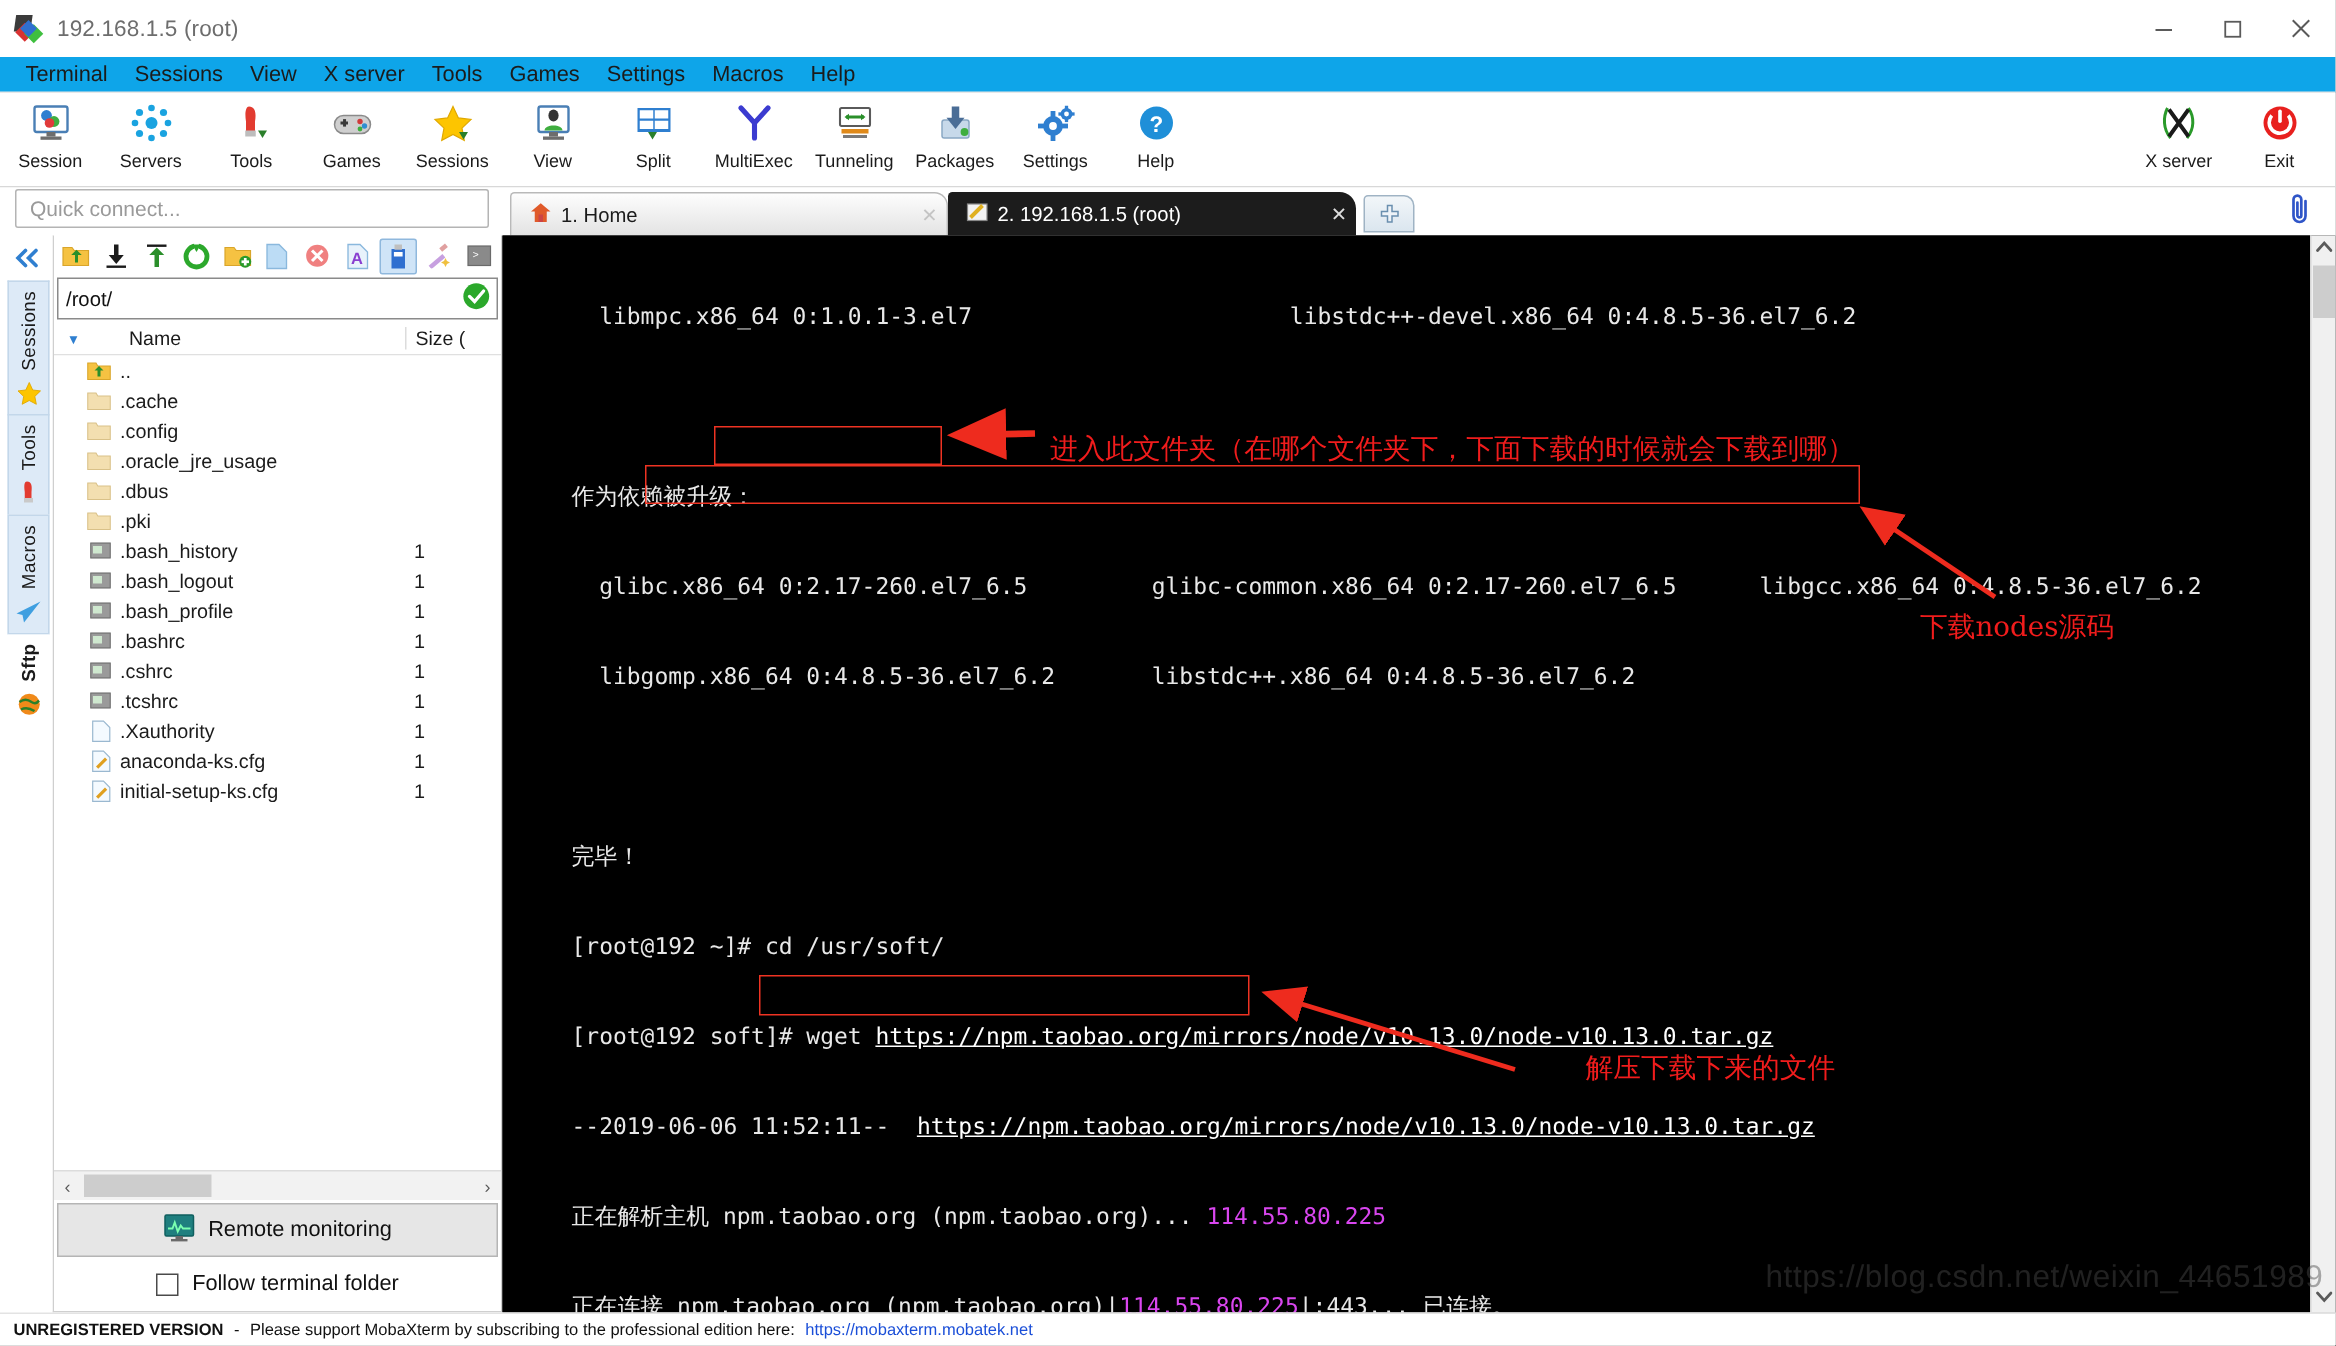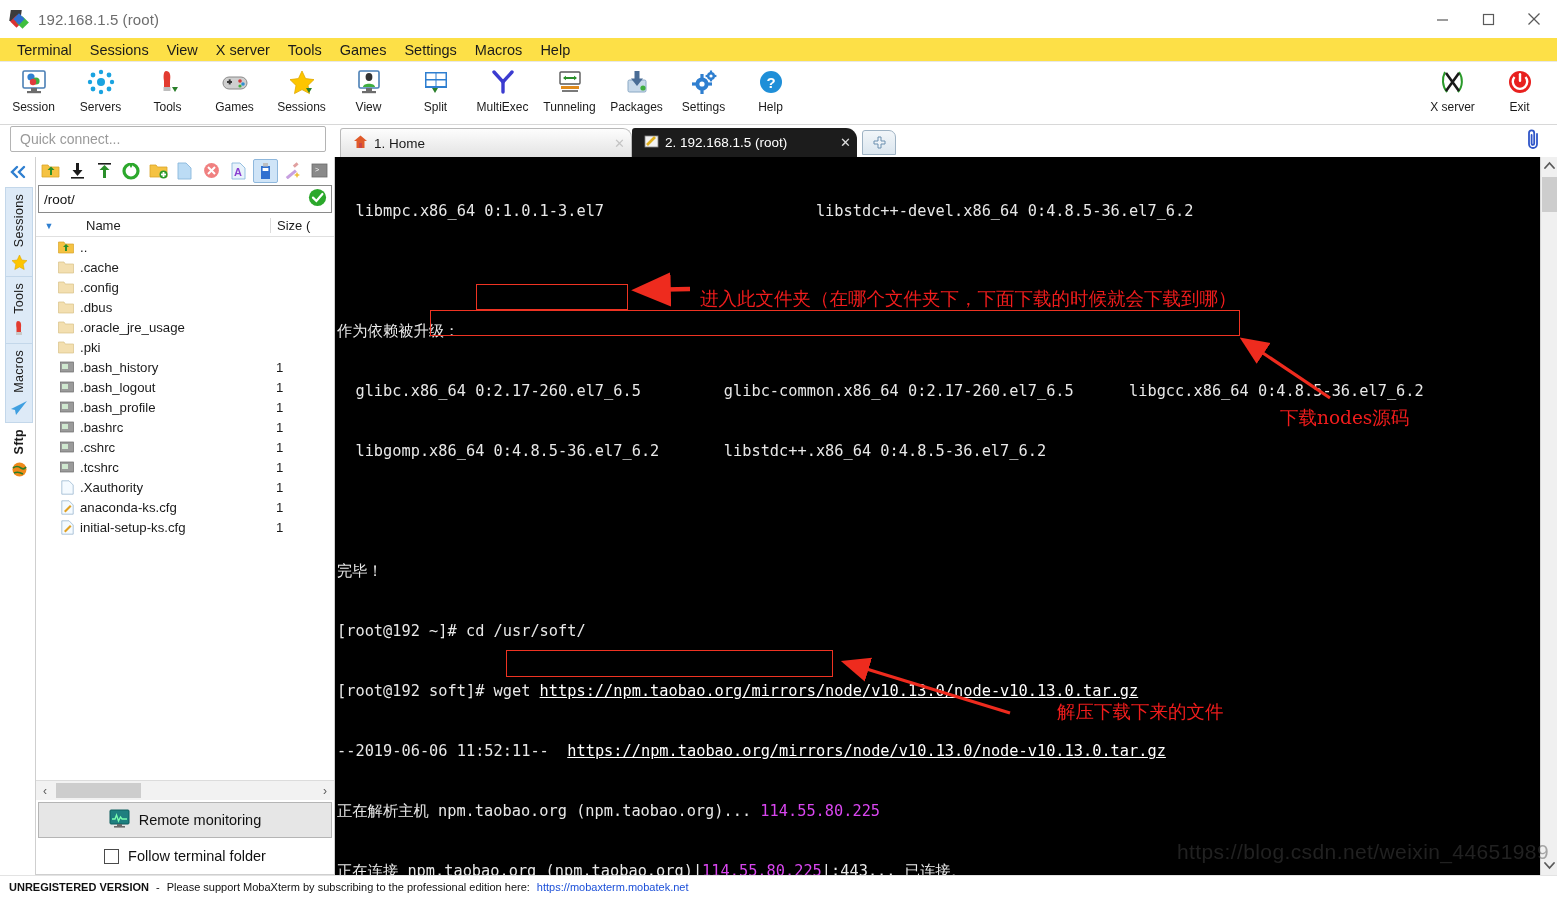--- a/index.html
+++ b/index.html
@@ -17,39 +17,39 @@
   .tb-icon .sq1{position:absolute;left:0;top:0;width:11px;height:11px;background:#3b3b3b;transform:skewX(-8deg);}
   .tb-icon .sq2{position:absolute;left:2px;top:7px;width:9px;height:9px;background:#d93232;transform:rotate(45deg);}
   .tb-icon .sq3{position:absolute;left:8px;top:8px;width:9px;height:9px;background:#3fbf3f;transform:rotate(45deg);}
   .tb-icon .sq4{position:absolute;left:5px;top:5px;width:8px;height:8px;background:#2f6fd0;transform:rotate(45deg);}
   .tb-title{font-size:15px;color:#6d6d6d;letter-spacing:.1px;}
   .win-controls{position:absolute;right:0;top:0;height:38px;display:flex;}
   .wc{width:46px;height:38px;display:flex;align-items:center;justify-content:center;color:#5a5a5a;font-size:15px;}
   .wc svg{display:block;}
 
   
-  .menubar{height:24px;display:flex;align-items:center;padding-left:8px;border-bottom:1px solid #e8e8e8;background:#fde047;}
+  .menubar{height:24px;display:flex;align-items:center;padding-left:8px;border-bottom:1px solid #e8e8e8;background:#0ea5e9;}
   .menu-item{font-size:14.5px;color:#1b1b1b;padding:2px 9px;white-space:nowrap;}
 
   
   .toolbar{height:63px;display:flex;align-items:flex-start;background:#fff;position:relative;border-bottom:1px solid #d8d8d8;padding-top:3px;}
   .tbtn{width:67px;display:flex;flex-direction:column;align-items:center;justify-content:flex-start;padding-top:2px;}
   .tbtn .gi{height:30px;display:flex;align-items:center;justify-content:center;}
   .tbtn .lbl{font-size:12px;color:#1b1b1b;margin-top:3px;white-space:nowrap;}
   .tb-right{position:absolute;right:4px;top:3px;display:flex;}
 
   
   .row2{height:32px;display:flex;align-items:flex-start;background:#fff;position:relative;}
   .qc{width:316px;height:26px;margin-left:10px;margin-top:1px;border:1px solid #b4b4b4;border-radius:2px;
       display:flex;align-items:center;padding-left:9px;font-size:14px;color:#9a9a9a;background:#fff;}
   .tabstrip{position:absolute;left:340px;top:0;height:32px;display:flex;align-items:flex-end;}
   .tab{height:29px;display:flex;align-items:center;position:relative;padding:0 6px 0 12px;font-size:13.5px;}
   .tab-inactive{background:linear-gradient(#fdfdfd,#e3e3e3);color:#1b1b1b;border:1px solid #b9b9b9;border-bottom:none;
      border-radius:3px 9px 0 0;width:292px;transform:skewX(0deg);align-items:center;}
-  .tab-active{background:#1c1c1c;color:#fff;border-radius:3px 11px 0 0;width:225px;}
+  .tab-active{background:#1c1c1c;color:#fff;border-radius:3px 11px 0 0;width:272px;}
   .tab .tx{margin-left:6px;flex:1;white-space:nowrap;overflow:hidden;}
   .tab .cl{font-size:13px;opacity:.85;padding-left:4px;}
   .tab-inactive .cl{color:#bdbdbd;}
   .newtab{width:34px;height:25px;margin-left:5px;margin-bottom:2px;border:1px solid #9fb3c4;border-radius:3px 7px 0 0;
      background:linear-gradient(#f2f6f9,#dbe6ef);display:flex;align-items:center;justify-content:center;}
   .clip{position:absolute;right:14px;top:4px;}
 
   
   .body{position:absolute;left:0;top:157px;width:1557px;height:718px;display:flex;background:#fff;}
 
@@ -86,21 +86,21 @@
   .hscroll .thumb{position:absolute;left:20px;top:2px;width:85px;height:15px;background:#cdcdcd;}
   .rmon{height:36px;margin:2px 2px 0;border:1px solid #b5b5b5;background:#e6e6e6;display:flex;align-items:center;
      justify-content:center;gap:9px;font-size:14.5px;color:#111;}
   .followrow{height:36px;display:flex;align-items:center;justify-content:center;gap:9px;font-size:14.5px;color:#111;background:#fff;}
   .cbox{width:15px;height:15px;border:1px solid #4a4a4a;background:#fff;}
 
   
   .termwrap{flex:1;position:relative;background:#000;display:flex;}
   .term{flex:1;background:#000;color:#e8e8e8;font-family:"DejaVu Sans Mono","Liberation Mono",monospace;
      font-size:15.3px;line-height:20px;padding:4px 0 0 2px;white-space:pre;overflow:hidden;position:relative;}
-  .term .l{height:20px;}
+  .term .l{height:20px;margin-left:44px;}
   .mg{color:#d946ef;}
   .lnk{color:#ffffff;text-decoration:underline;}
   .vsb{width:17px;background:#f0f0f0;border-left:1px solid #d6d6d6;position:relative;display:flex;flex-direction:column;
      align-items:center;justify-content:space-between;padding:3px 0;}
   .vsb .thumb{position:absolute;left:1px;top:20px;width:15px;height:35px;background:#cdcdcd;}
   .vsb .ar{color:#5a5a5a;font-size:11px;z-index:2;}
 
   
   .anno{position:absolute;left:0;top:0;width:1557px;height:897px;pointer-events:none;}
   .rbox{position:absolute;border:1.6px solid #ee3322;}
@@ -554,30 +554,30 @@
             </div>
           <div class="nm">.config</div>
           <div class="sz"></div>
         </div>
         <div class="frow">
           <div class="ic">
               <svg width="16" height="14" viewBox="0 0 16 14">
                 <path d="M0.5 2 L6 2 L7.2 4 L15.5 4 L15.5 13 L0.5 13 Z" fill="#f3dfb0" stroke="#d9c188" stroke-width="0.7"></path>
               </svg>
             </div>
-          <div class="nm">.dbus</div>
+          <div class="nm">.oracle_jre_usage</div>
           <div class="sz"></div>
         </div>
         <div class="frow">
           <div class="ic">
               <svg width="16" height="14" viewBox="0 0 16 14">
                 <path d="M0.5 2 L6 2 L7.2 4 L15.5 4 L15.5 13 L0.5 13 Z" fill="#f3dfb0" stroke="#d9c188" stroke-width="0.7"></path>
               </svg>
             </div>
-          <div class="nm">.oracle_jre_usage</div>
+          <div class="nm">.dbus</div>
           <div class="sz"></div>
         </div>
         <div class="frow">
           <div class="ic">
               <svg width="16" height="14" viewBox="0 0 16 14">
                 <path d="M0.5 2 L6 2 L7.2 4 L15.5 4 L15.5 13 L0.5 13 Z" fill="#f3dfb0" stroke="#d9c188" stroke-width="0.7"></path>
               </svg>
             </div>
           <div class="nm">.pki</div>
           <div class="sz"></div>

